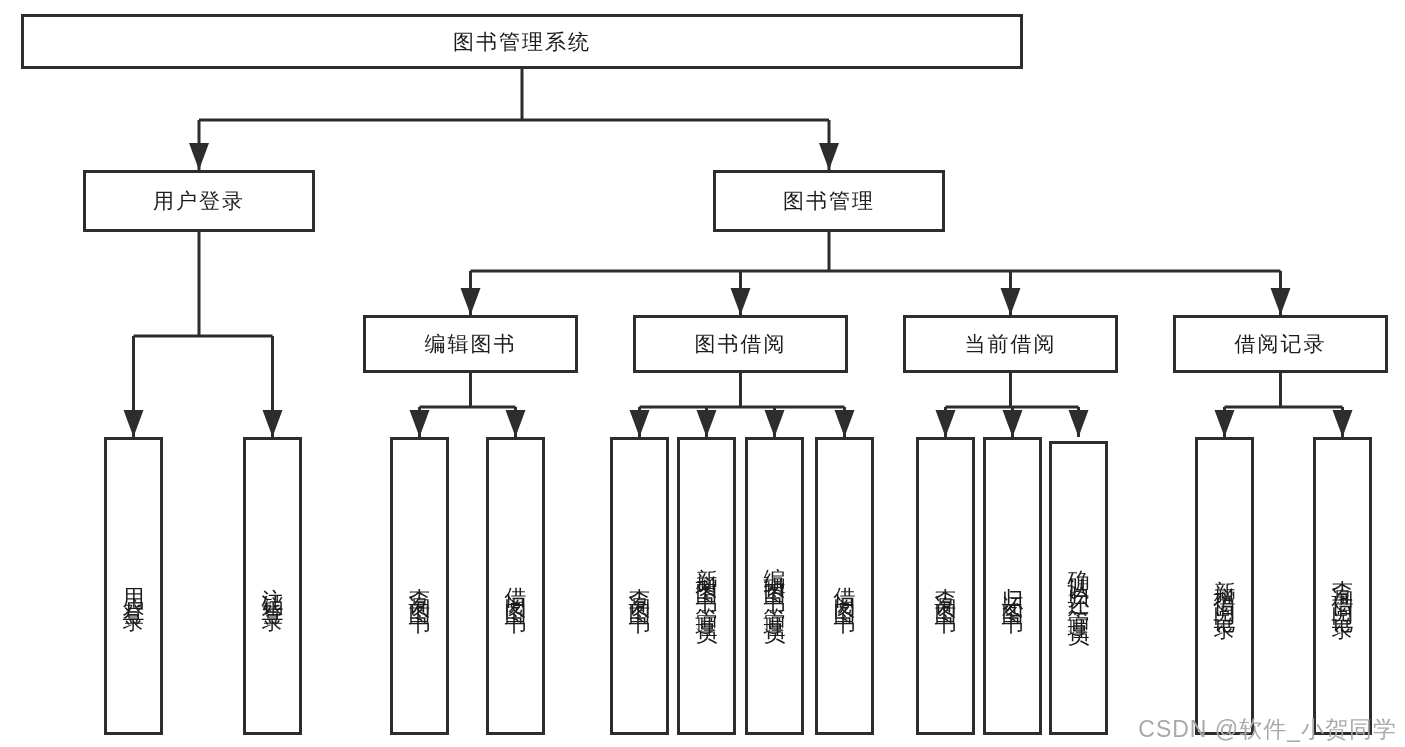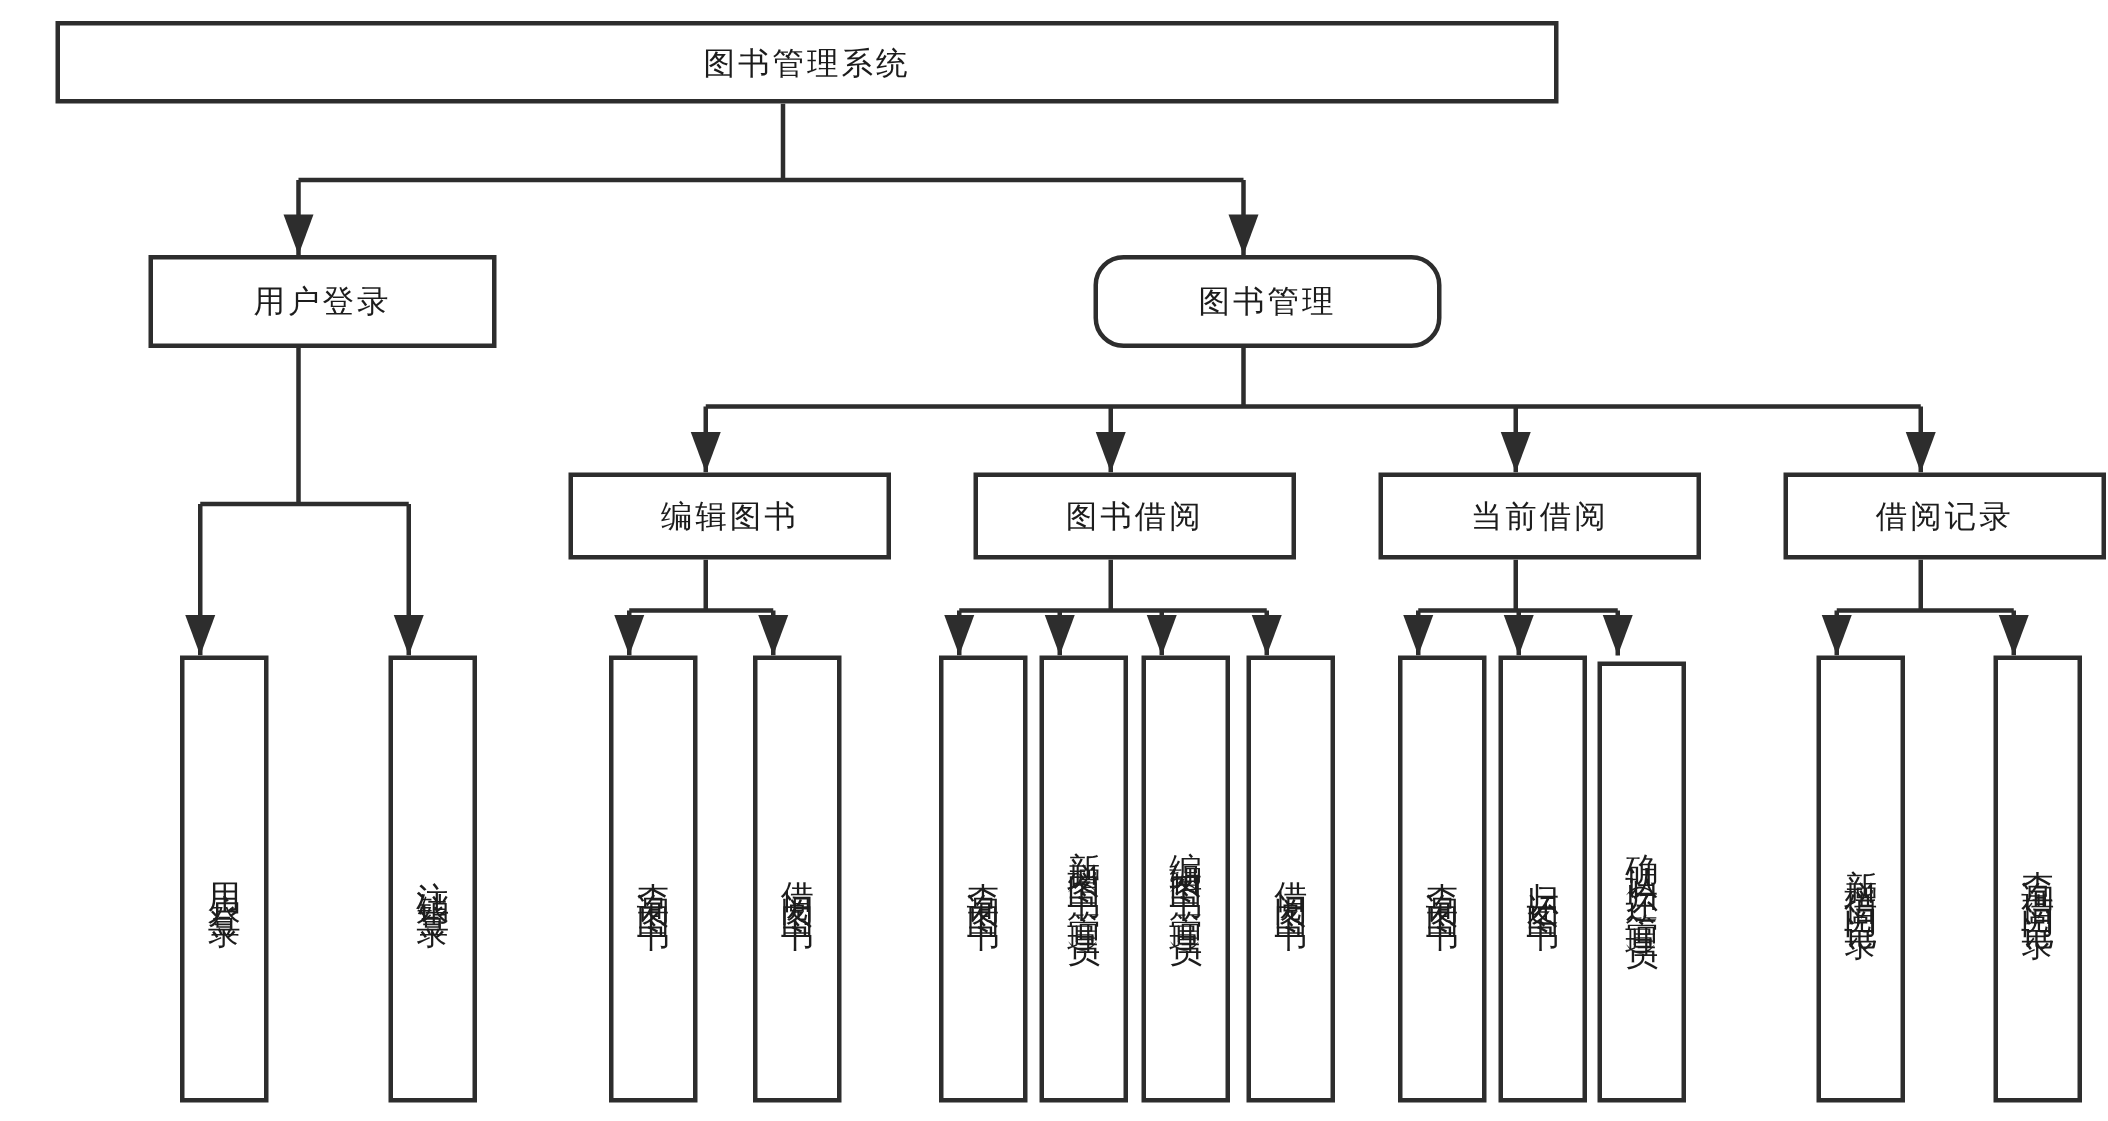--- a/index.html
+++ b/index.html
@@ -10,21 +10,21 @@
   }
   html,body{margin:0;padding:0;background:var(--bg);}
   body{font-family:"Liberation Sans","DejaVu Sans",sans-serif;}
   #stage{position:relative;width:1405px;height:747px;background:var(--bg);overflow:hidden;}
   #wires{position:absolute;left:0;top:0;width:1405px;height:747px;}
   #wires path{stroke:var(--line);stroke-width:3;fill:none;}
   #wires polygon{fill:var(--line);stroke:none;}
   .node{
     position:absolute;box-sizing:border-box;border:3px solid var(--line);
     background:#fff;display:flex;align-items:center;justify-content:center;
-    color:var(--text);font-size:21px;letter-spacing:2px;white-space:nowrap;margin-left:16px;
+    color:var(--text);font-size:21px;letter-spacing:2px;white-space:nowrap;
   }
   .v{
     writing-mode:vertical-lr;text-orientation:mixed;
     font-size:22px;letter-spacing:8px;line-height:1;white-space:normal;
   }
   #watermark{
     position:absolute;top:714px;right:8px;z-index:5;
     color:var(--wm);font-size:23px;letter-spacing:1px;
   }
 </style>
@@ -68,21 +68,21 @@
       <polygon points="1002.5,410 1022.5,410 1012.5,437"></polygon>
       <polygon points="1068.5,410 1088.5,410 1078.5,437"></polygon>
       <polygon points="1214.5,410 1234.5,410 1224.5,437"></polygon>
       <polygon points="1332.5,410 1352.5,410 1342.5,437"></polygon>
     </g>
   </svg>
 
   <div class="node" style="left:21px;top:14px;width:1002px;height:55px;">图书管理系统</div>
 
   <div class="node" style="left:83px;top:170px;width:232px;height:62px;">用户登录</div>
-  <div class="node" style="left:713px;top:170px;width:232px;height:62px;border-radius:20px;">图书管理</div>
+  <div class="node" style="left:713px;top:170px;width:232px;height:62px;">图书管理</div>
 
   <div class="node" style="left:363px;top:315px;width:215px;height:58px;">编辑图书</div>
   <div class="node" style="left:633px;top:315px;width:215px;height:58px;">图书借阅</div>
   <div class="node" style="left:903px;top:315px;width:215px;height:58px;">当前借阅</div>
   <div class="node" style="left:1173px;top:315px;width:215px;height:58px;">借阅记录</div>
 
   <div class="node v" style="left:104px;top:437px;width:59px;height:298px;">用户登录</div>
   <div class="node v" style="left:243px;top:437px;width:59px;height:298px;">注销登录</div>
 
   <div class="node v" style="left:390px;top:437px;width:59px;height:298px;">查询图书</div>
@@ -93,13 +93,14 @@
   <div class="node v" style="left:745px;top:437px;width:59px;height:298px;">编辑图书（管理员）</div>
   <div class="node v" style="left:815px;top:437px;width:59px;height:298px;">借阅图书</div>
 
   <div class="node v" style="left:916px;top:437px;width:59px;height:298px;">查询图书</div>
   <div class="node v" style="left:983px;top:437px;width:59px;height:298px;">归还图书</div>
   <div class="node v" style="left:1049px;top:441px;width:59px;height:294px;">确认归还（管理员）</div>
 
   <div class="node v" style="left:1195px;top:437px;width:59px;height:298px;">新增借阅记录</div>
   <div class="node v" style="left:1313px;top:437px;width:59px;height:298px;">查询借阅记录</div>
 
+  <div id="watermark">CSDN @软件_小贺同学</div>
 </div>
 
 </body></html>

